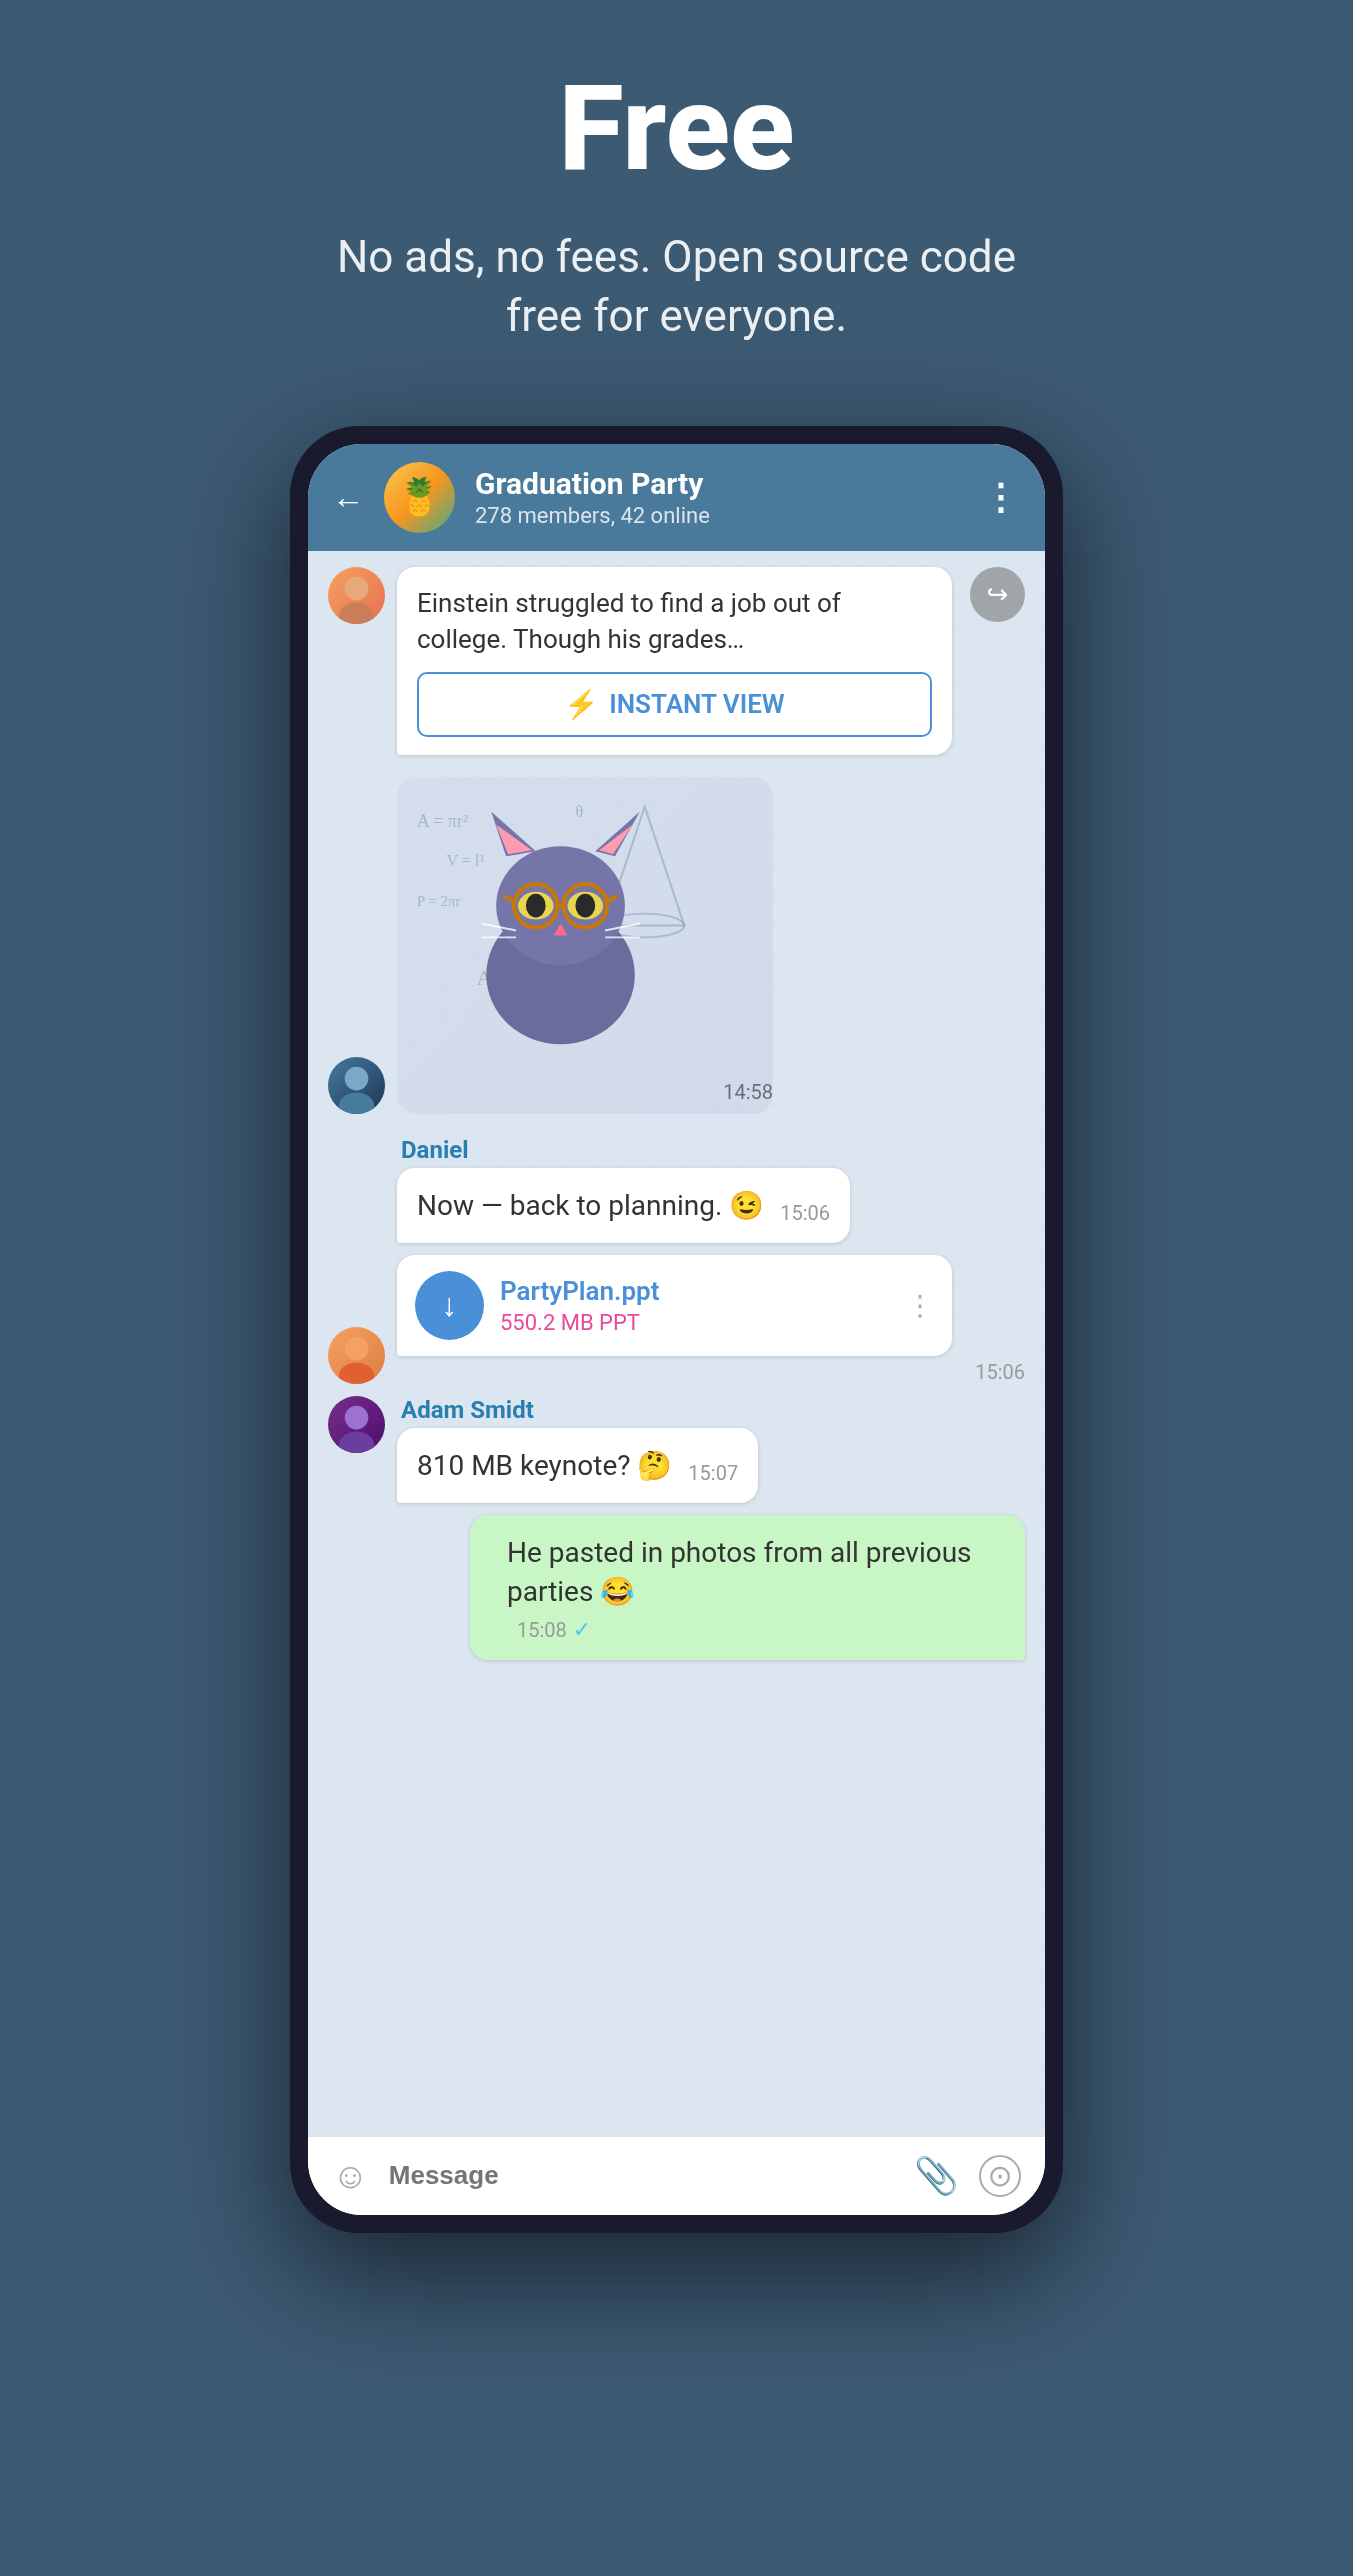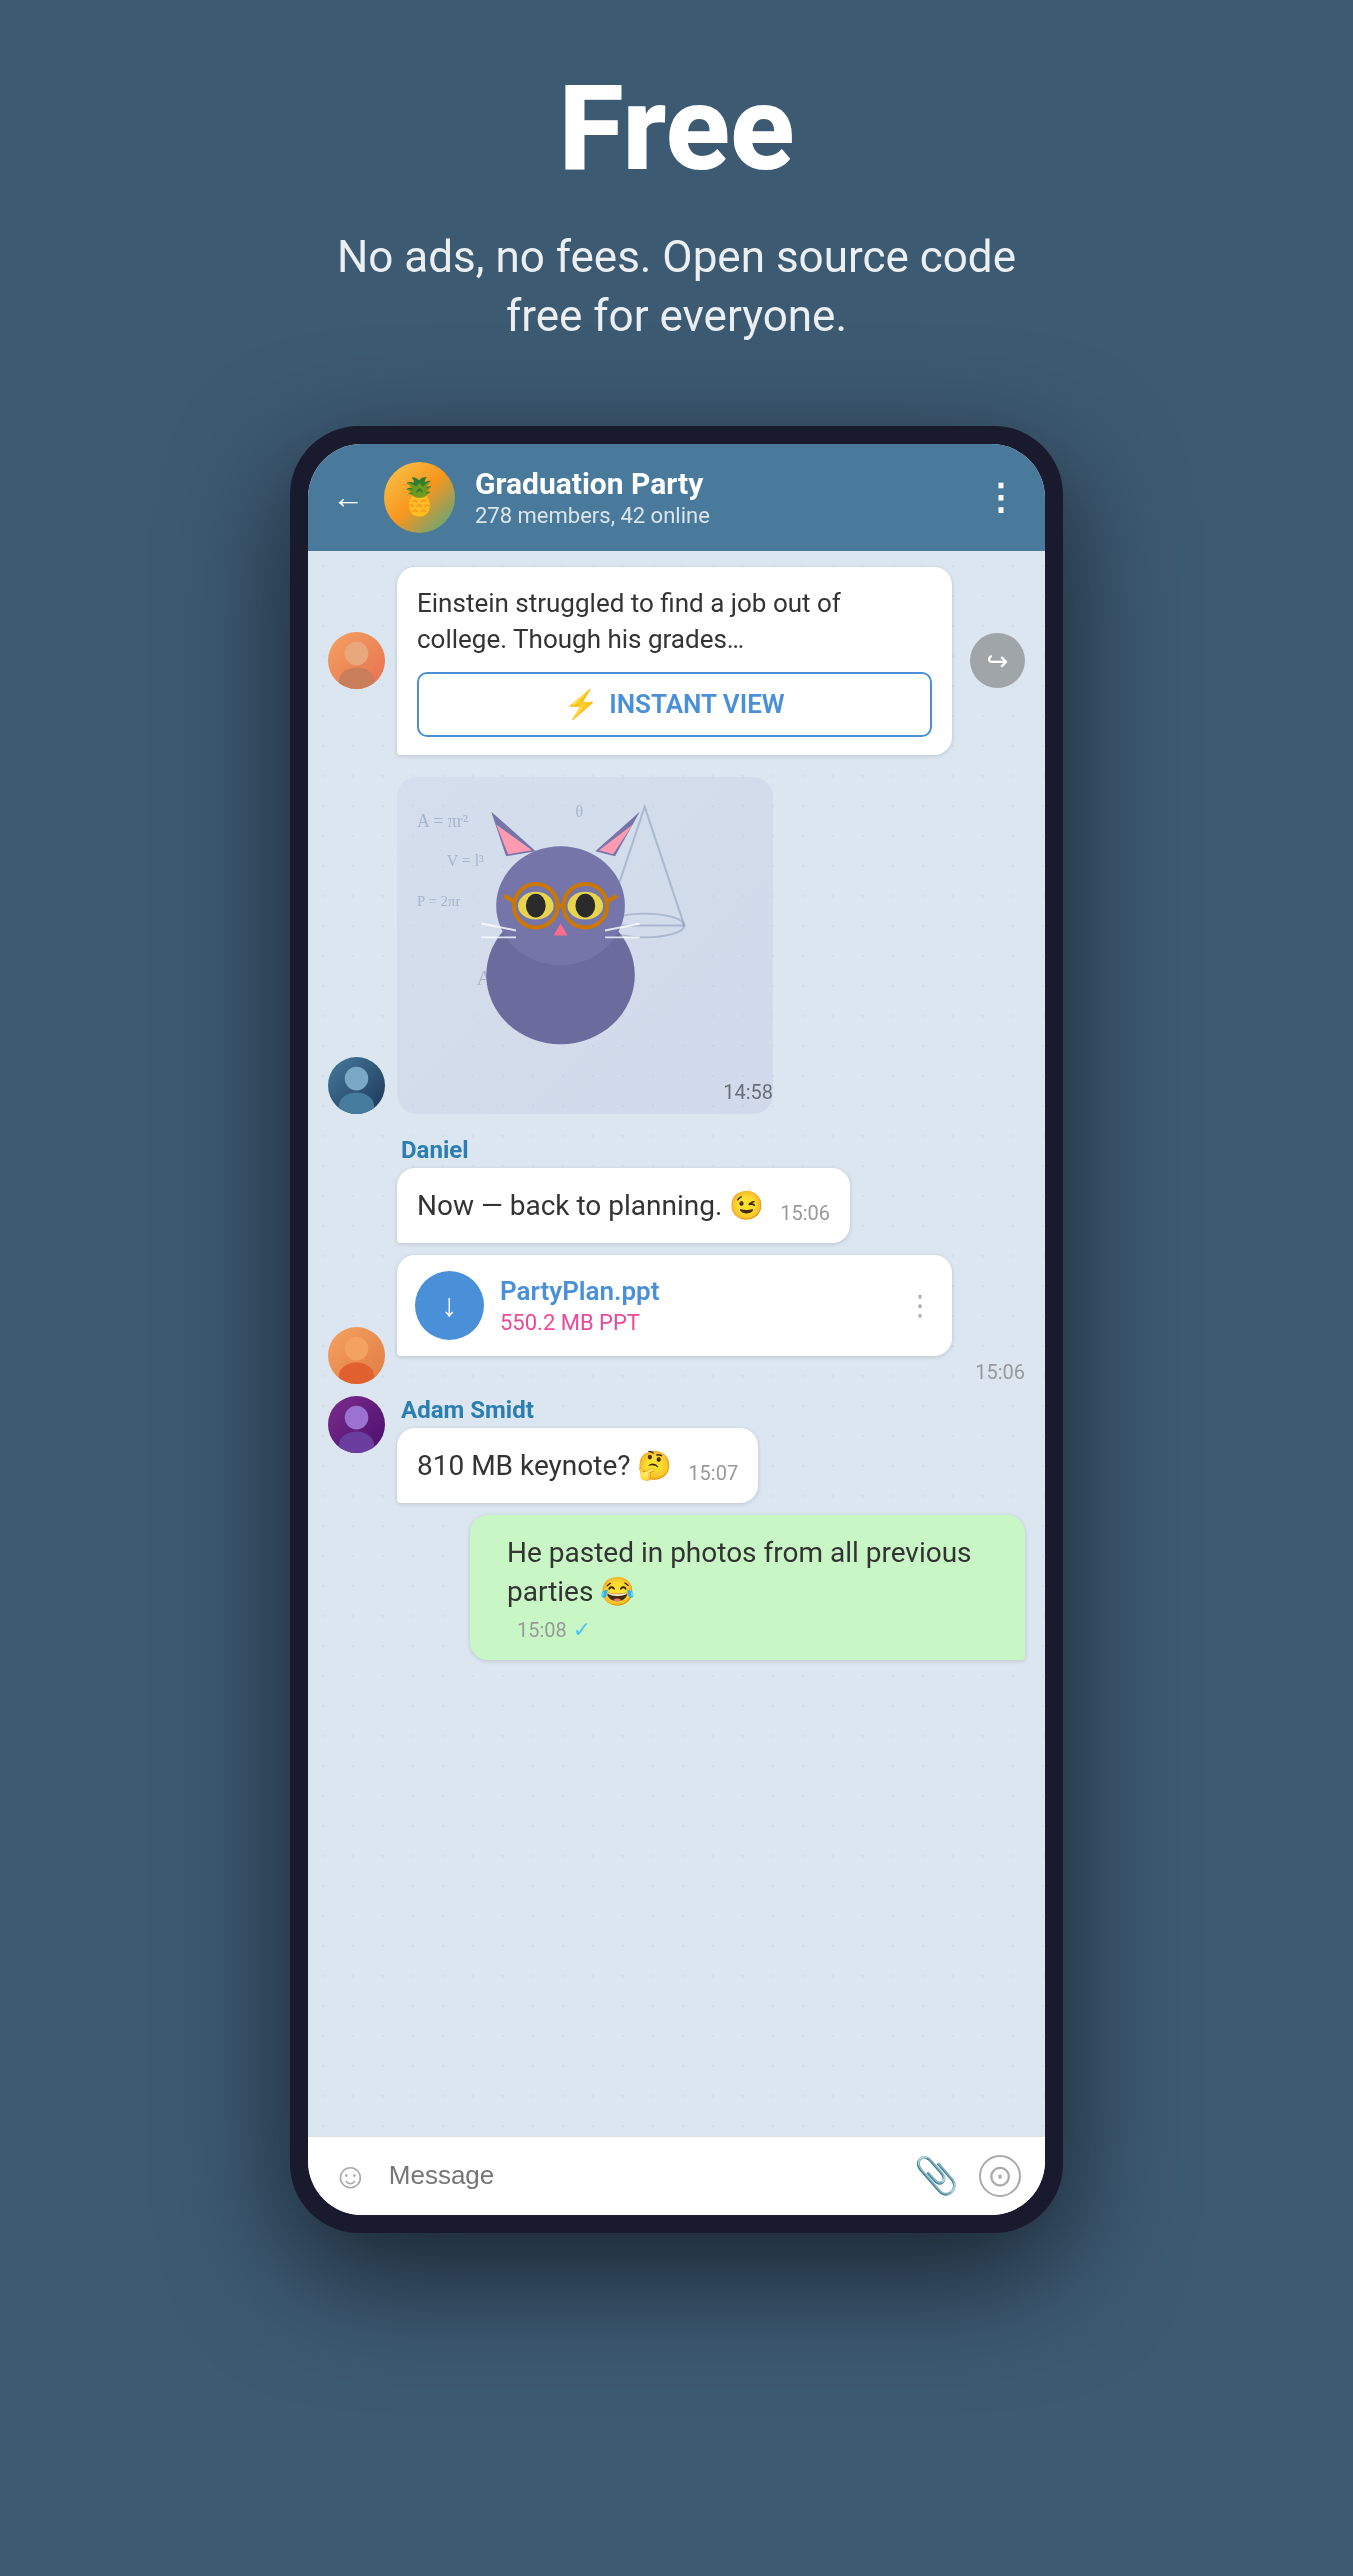--- a/index.html
+++ b/index.html
@@ -106,21 +106,21 @@
       padding: 16px 20px;
       min-height: 1585px;
       display: flex;
       flex-direction: column;
       gap: 12px;
     }
 
     
     .article-msg-wrap {
       display: flex;
-      align-items: center;
+      align-items: flex-start;
       gap: 12px;
       margin-left: 0;
     }
 
     .avatar-sm {
       width: 57px;
       height: 57px;
       border-radius: 50%;
       flex-shrink: 0;
       overflow: hidden;
@@ -352,20 +352,21 @@
       cursor: pointer;
     }
 
     .msg-input {
       flex: 1;
       font-size: 26px;
       color: #aaa;
       border: none;
       outline: none;
       background: transparent;
+      font-weight: bold;
     }
 
     .chat-bg-pattern {
       background-color: #dce6f0;
       background-image: radial-gradient(circle, rgba(150,170,200,0.15) 1px, transparent 1px);
       background-size: 30px 30px;
     }
   </style>
 </head>
 <body>

